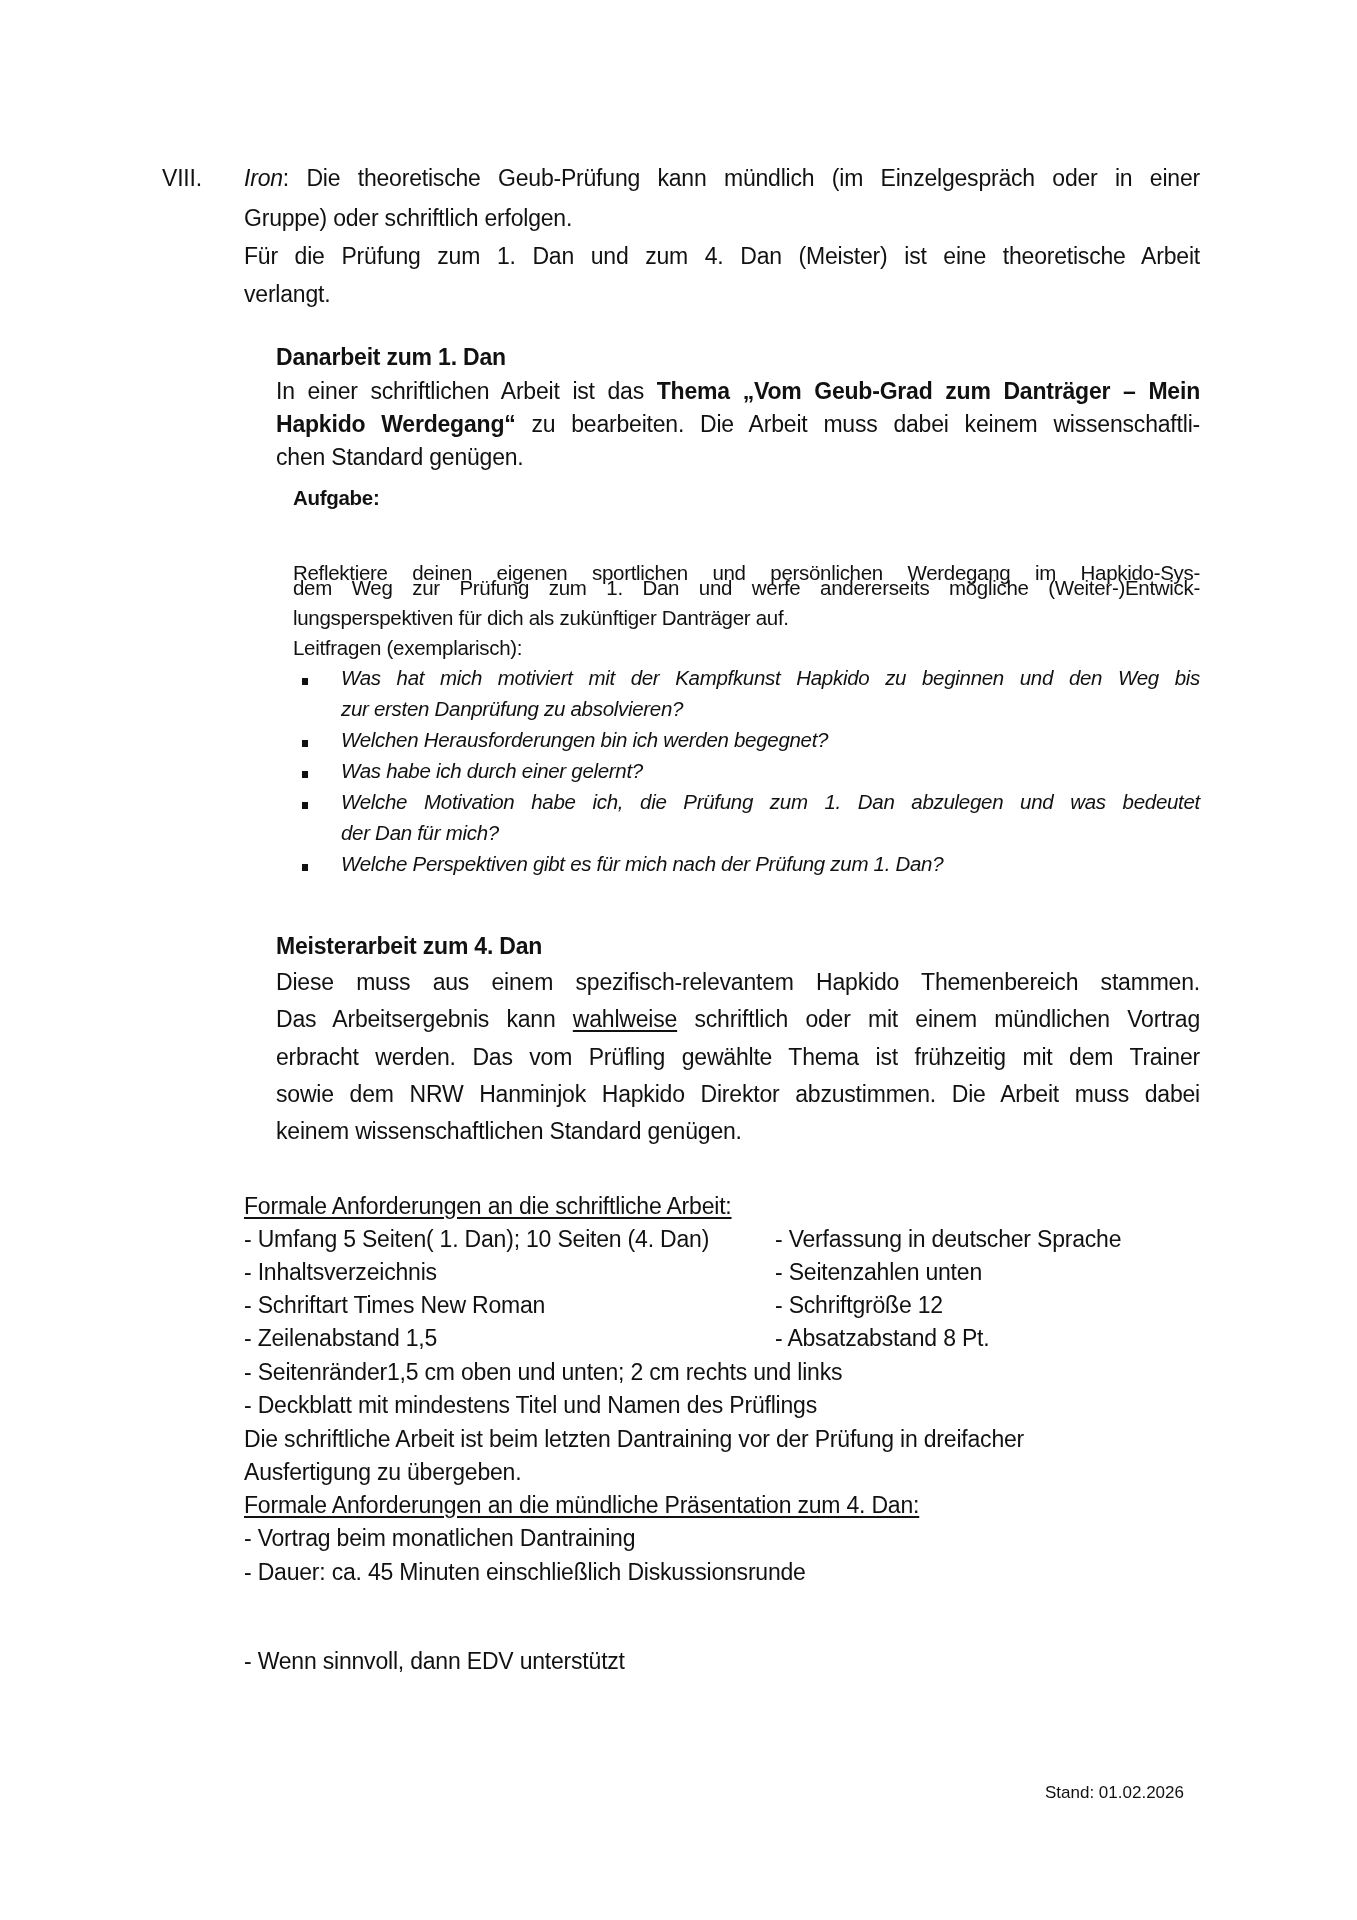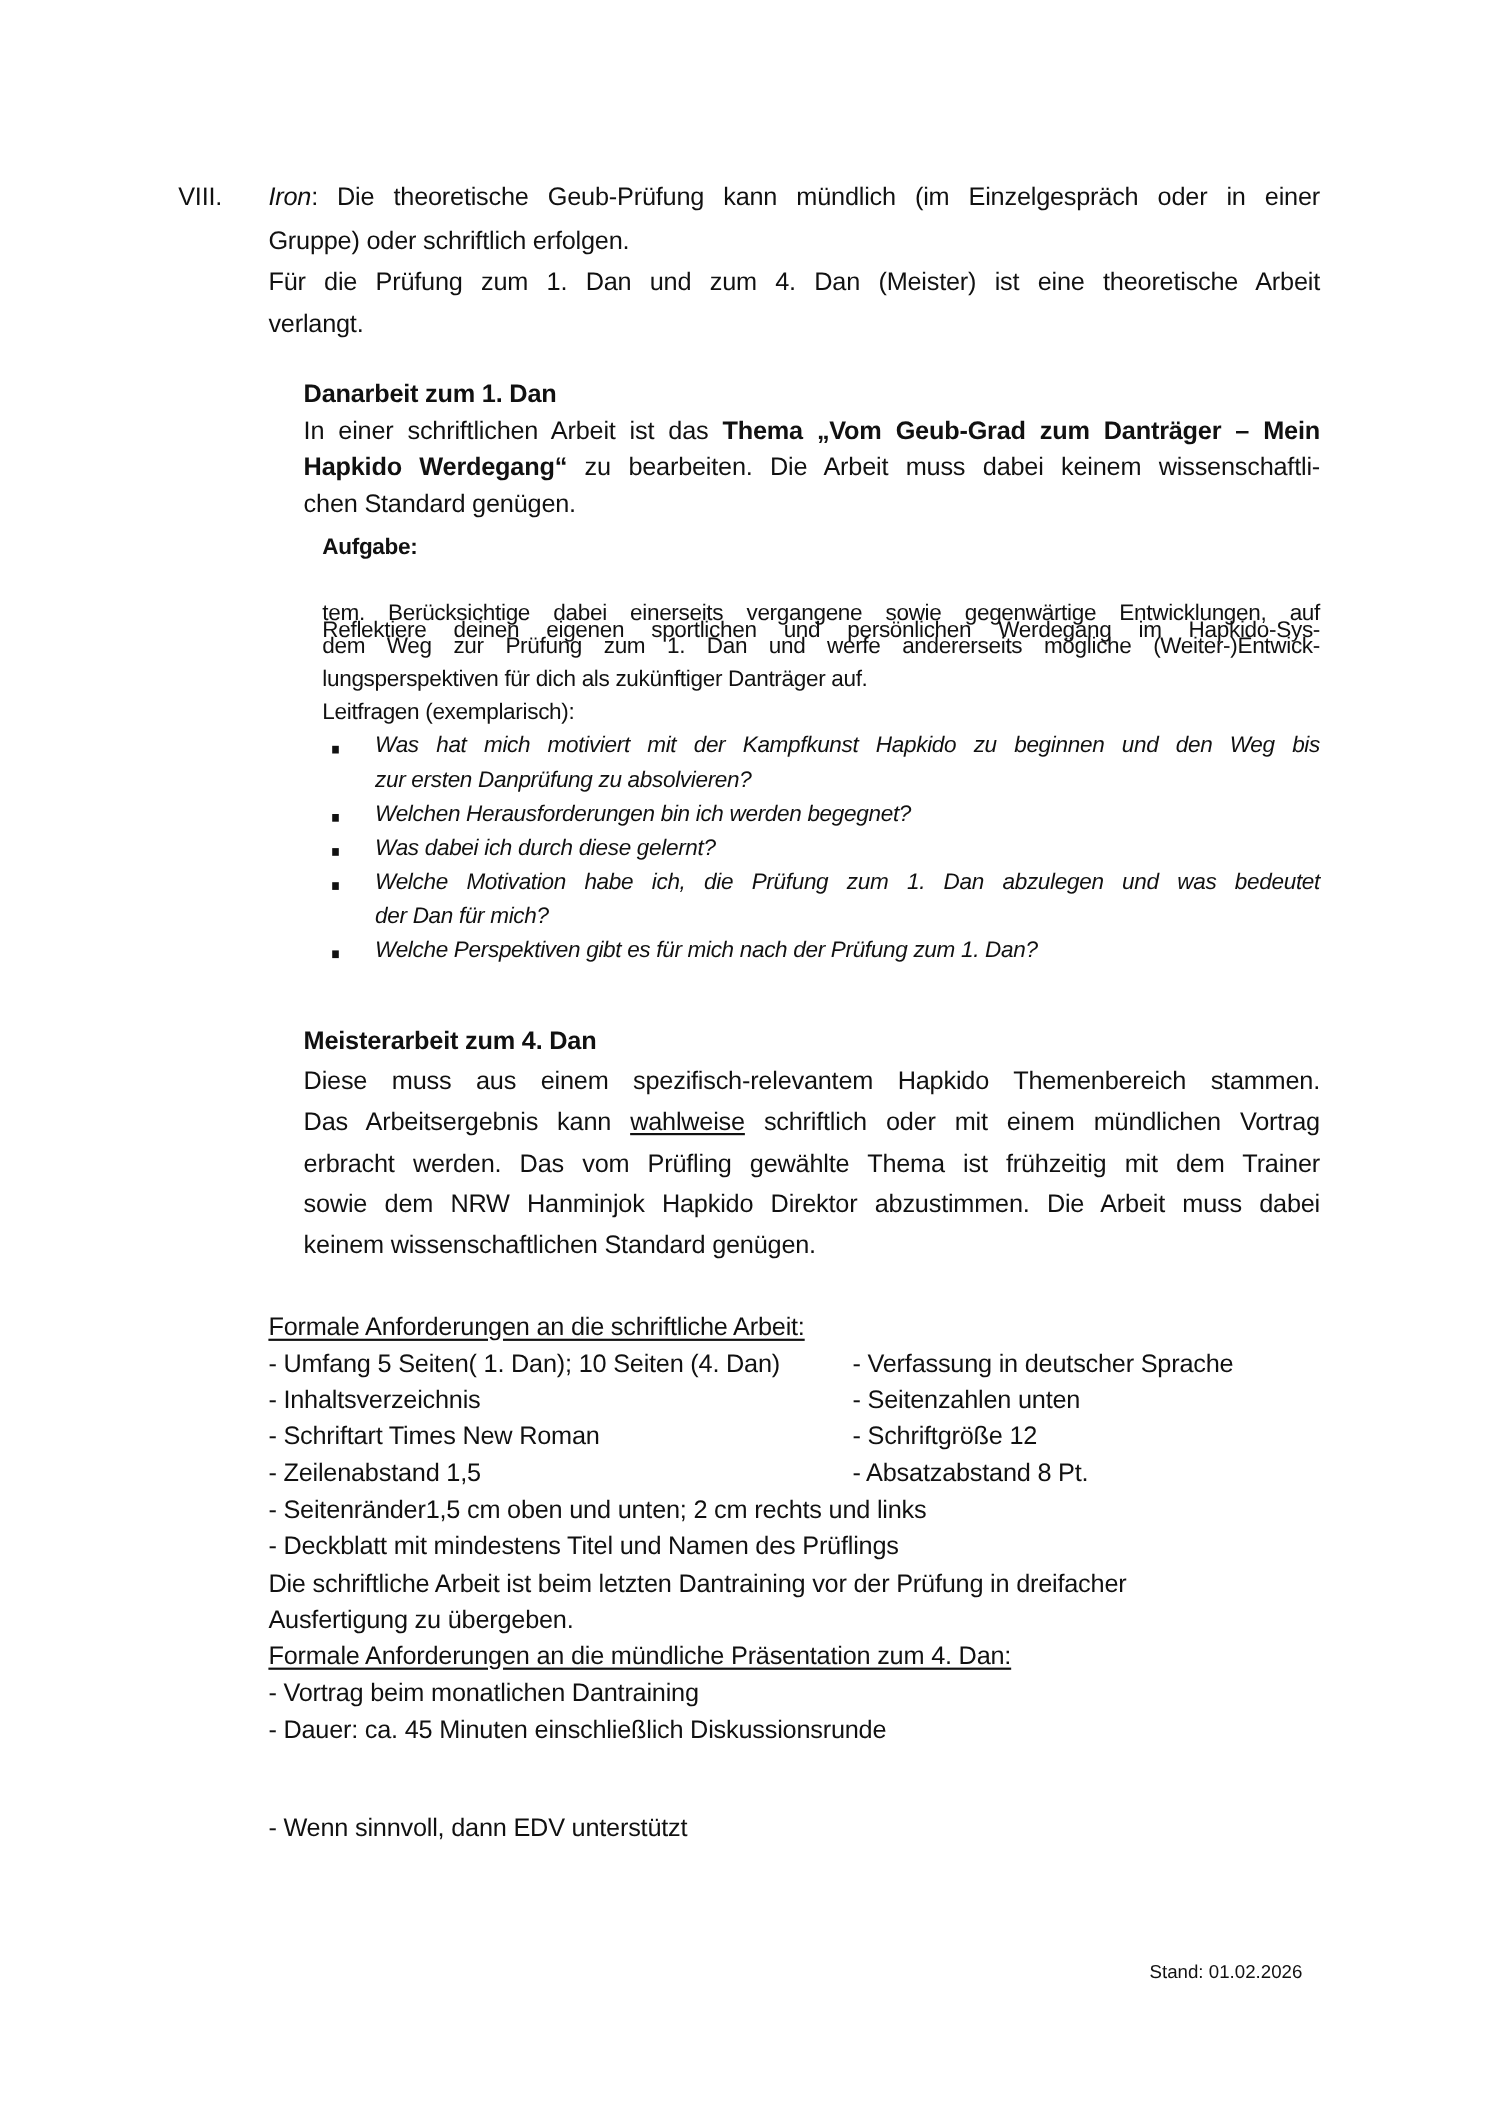--- a/index.html
+++ b/index.html
@@ -32,35 +32,34 @@
   <div class="abs t24 justify" style="left:244px; top:243px; width:956px;">Für die Prüfung zum 1. Dan und zum 4. Dan (Meister) ist eine theoretische Arbeit</div>
   <div class="abs t24" style="left:244px; top:281px;">verlangt.</div>
 
   <div class="abs t24 bold" style="left:276px; top:344px;">Danarbeit zum 1. Dan</div>
   <div class="abs t24 justify" style="left:276px; top:378px; width:924px;"><span>In einer schriftlichen Arbeit ist das </span><span class="bold">Thema „Vom Geub-Grad zum Danträger – Mein</span></div>
   <div class="abs t24 justify" style="left:276px; top:411px; width:924px;"><span class="bold">Hapkido Werdegang“</span><span> zu bearbeiten. Die Arbeit muss dabei keinem wissenschaftli-</span></div>
   <div class="abs t24" style="left:276px; top:444px;">chen Standard genügen.</div>
 
   <div class="abs t21 bold" style="left:293px; top:486px;">Aufgabe:</div>
   <div class="abs t21 justify" style="left:293px; top:516px; width:907px;margin-top:45px;">Reflektiere deinen eigenen sportlichen und persönlichen Werdegang im Hapkido-Sys-</div>
-  <div class="abs t21 justify" style="left:293px; top:546px; width:907px;">tem. Berücksichtige dabei einerseits vergangene sowie gegenwärtige Entwicklungen, auf</div>
   <div class="abs t21 justify" style="left:293px; top:576px; width:907px;">dem Weg zur Prüfung zum 1. Dan und werfe andererseits mögliche (Weiter-)Entwick-</div>
   <div class="abs t21" style="left:293px; top:606px;">lungsperspektiven für dich als zukünftiger Danträger auf.</div>
   <div class="abs t21" style="left:293px; top:636px;">Leitfragen (exemplarisch):</div>
 
   <div>
     <span class="bullet" style="left:302px; top:678px;"></span>
     <div class="abs t21 ital justify" style="left:341px; top:666px; width:859px;">Was hat mich motiviert mit der Kampfkunst Hapkido zu beginnen und den Weg bis</div>
     <div class="abs t21 ital" style="left:341px; top:697px;">zur ersten Danprüfung zu absolvieren?</div>
 
     <span class="bullet" style="left:302px; top:740px;"></span>
     <div class="abs t21 ital" style="left:341px; top:728px;">Welchen Herausforderungen bin ich werden begegnet?</div>
 
     <span class="bullet" style="left:302px; top:771px;"></span>
-    <div class="abs t21 ital" style="left:341px; top:759px;">Was dabei ich durch diese gelernt?</div>
+    <div class="abs t21 ital" style="left:341px; top:759px;">Was habe ich durch einer gelernt?</div>
 
     <span class="bullet" style="left:302px; top:802px;"></span>
     <div class="abs t21 ital justify" style="left:341px; top:790px; width:859px;">Welche Motivation habe ich, die Prüfung zum 1. Dan abzulegen und was bedeutet</div>
     <div class="abs t21 ital" style="left:341px; top:821px;">der Dan für mich?</div>
 
     <span class="bullet" style="left:302px; top:864px;"></span>
     <div class="abs t21 ital" style="left:341px; top:852px;">Welche Perspektiven gibt es für mich nach der Prüfung zum 1. Dan?</div>
   </div>
 
   <div class="abs t24 bold" style="left:276px; top:933px;">Meisterarbeit zum 4. Dan</div>

